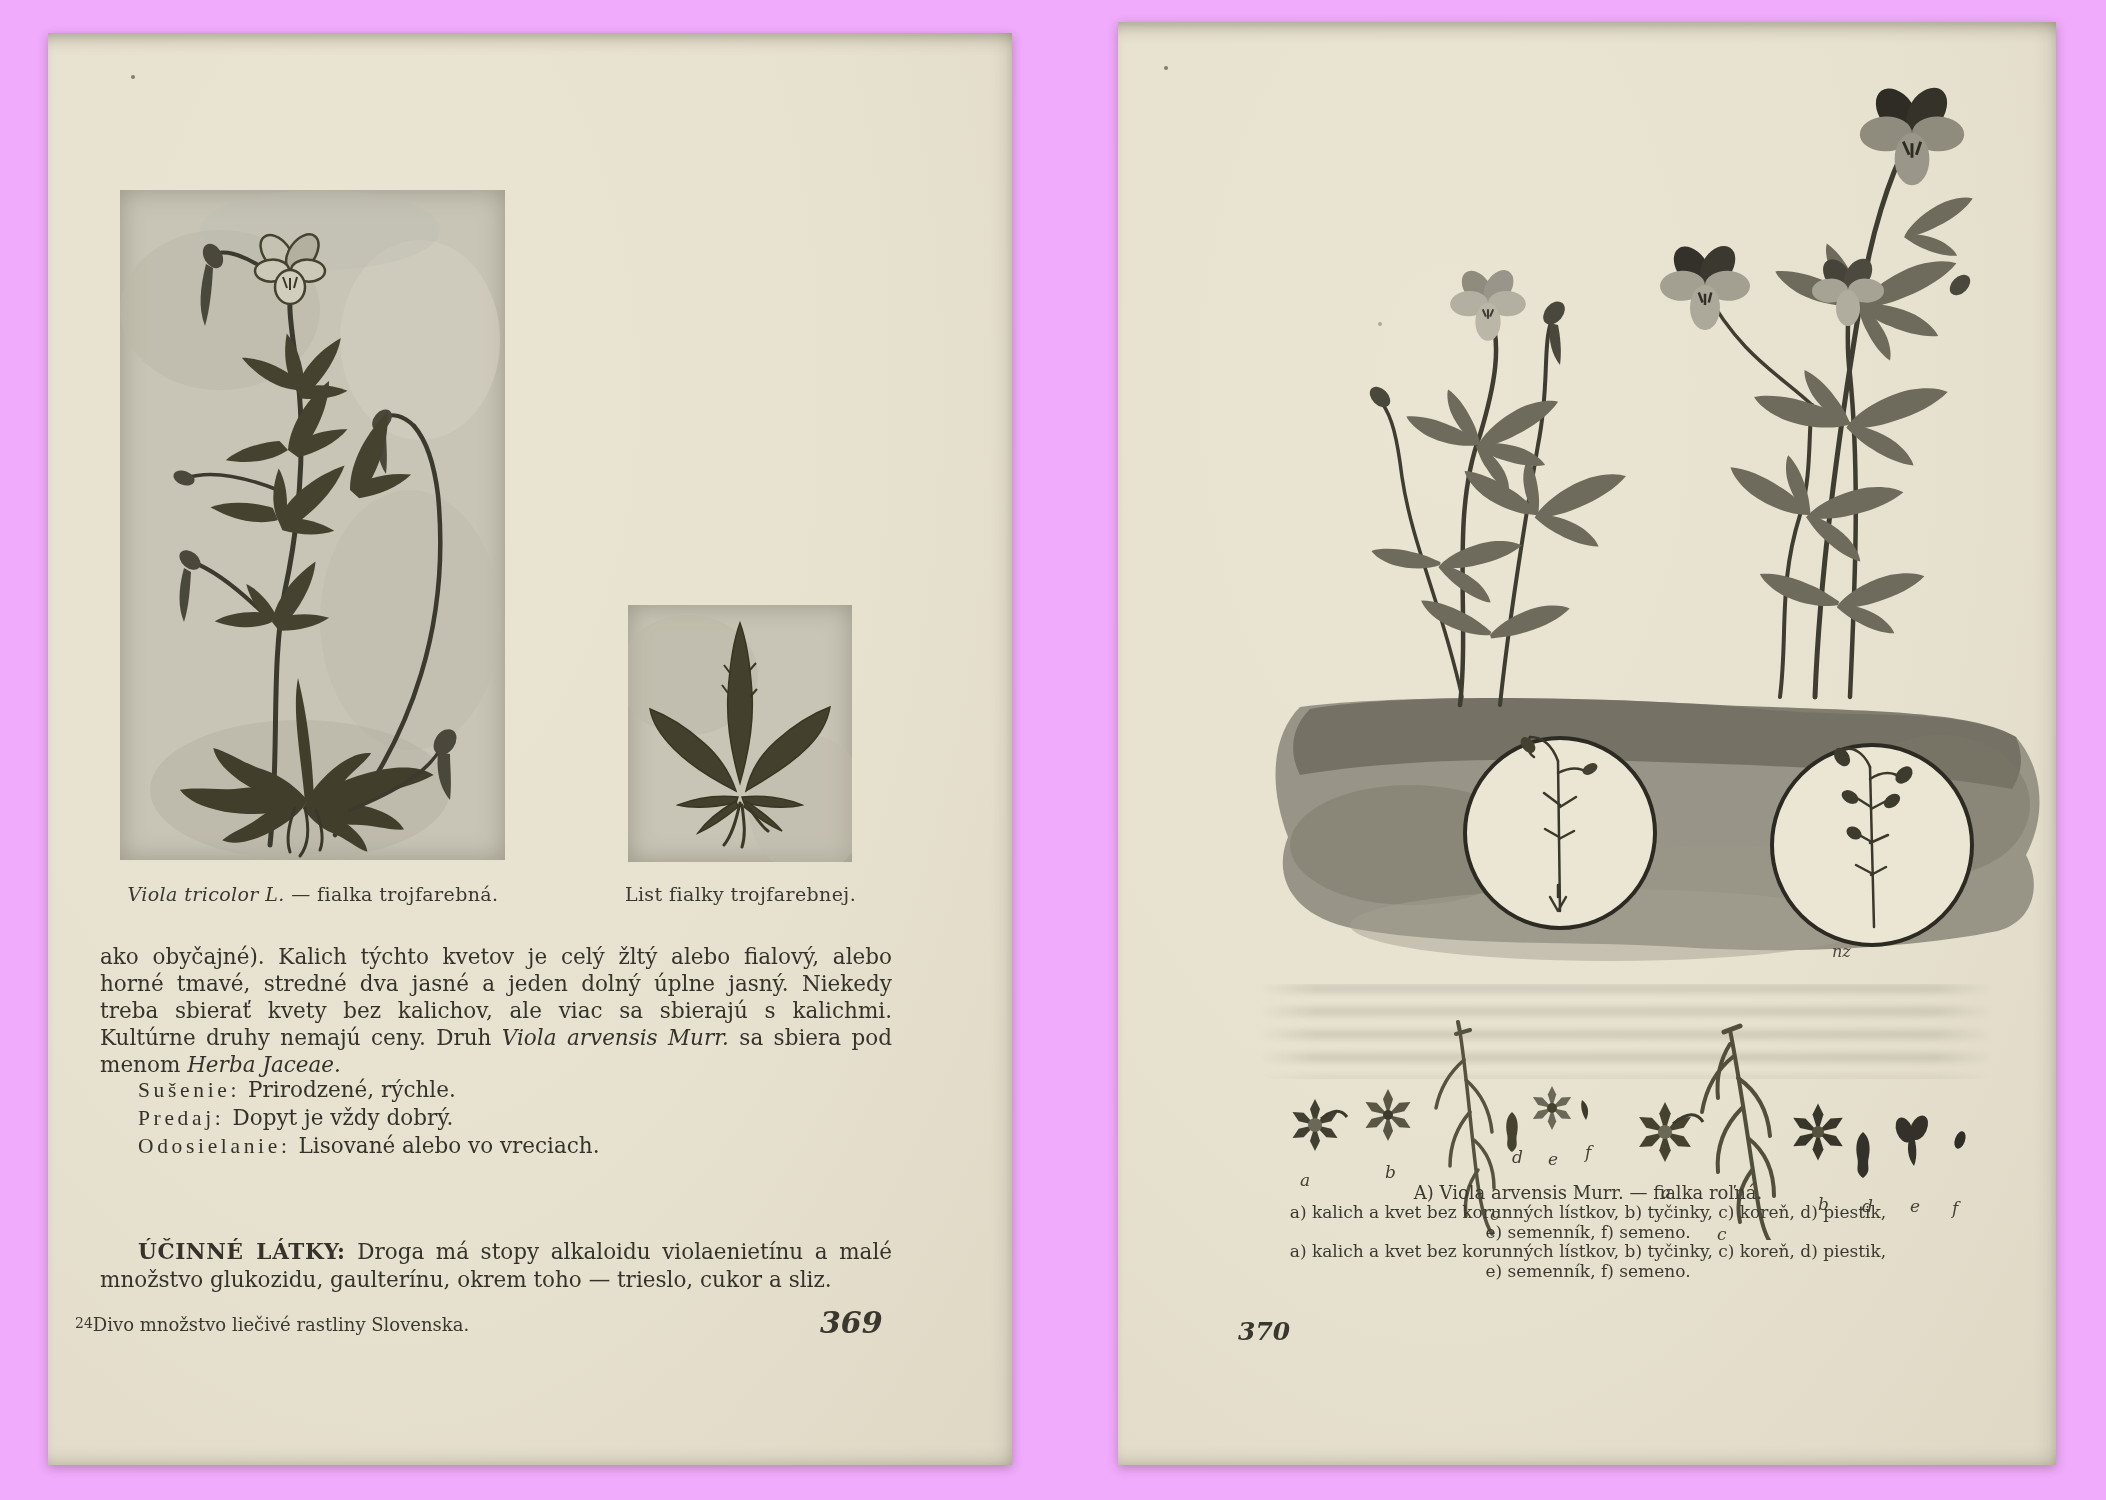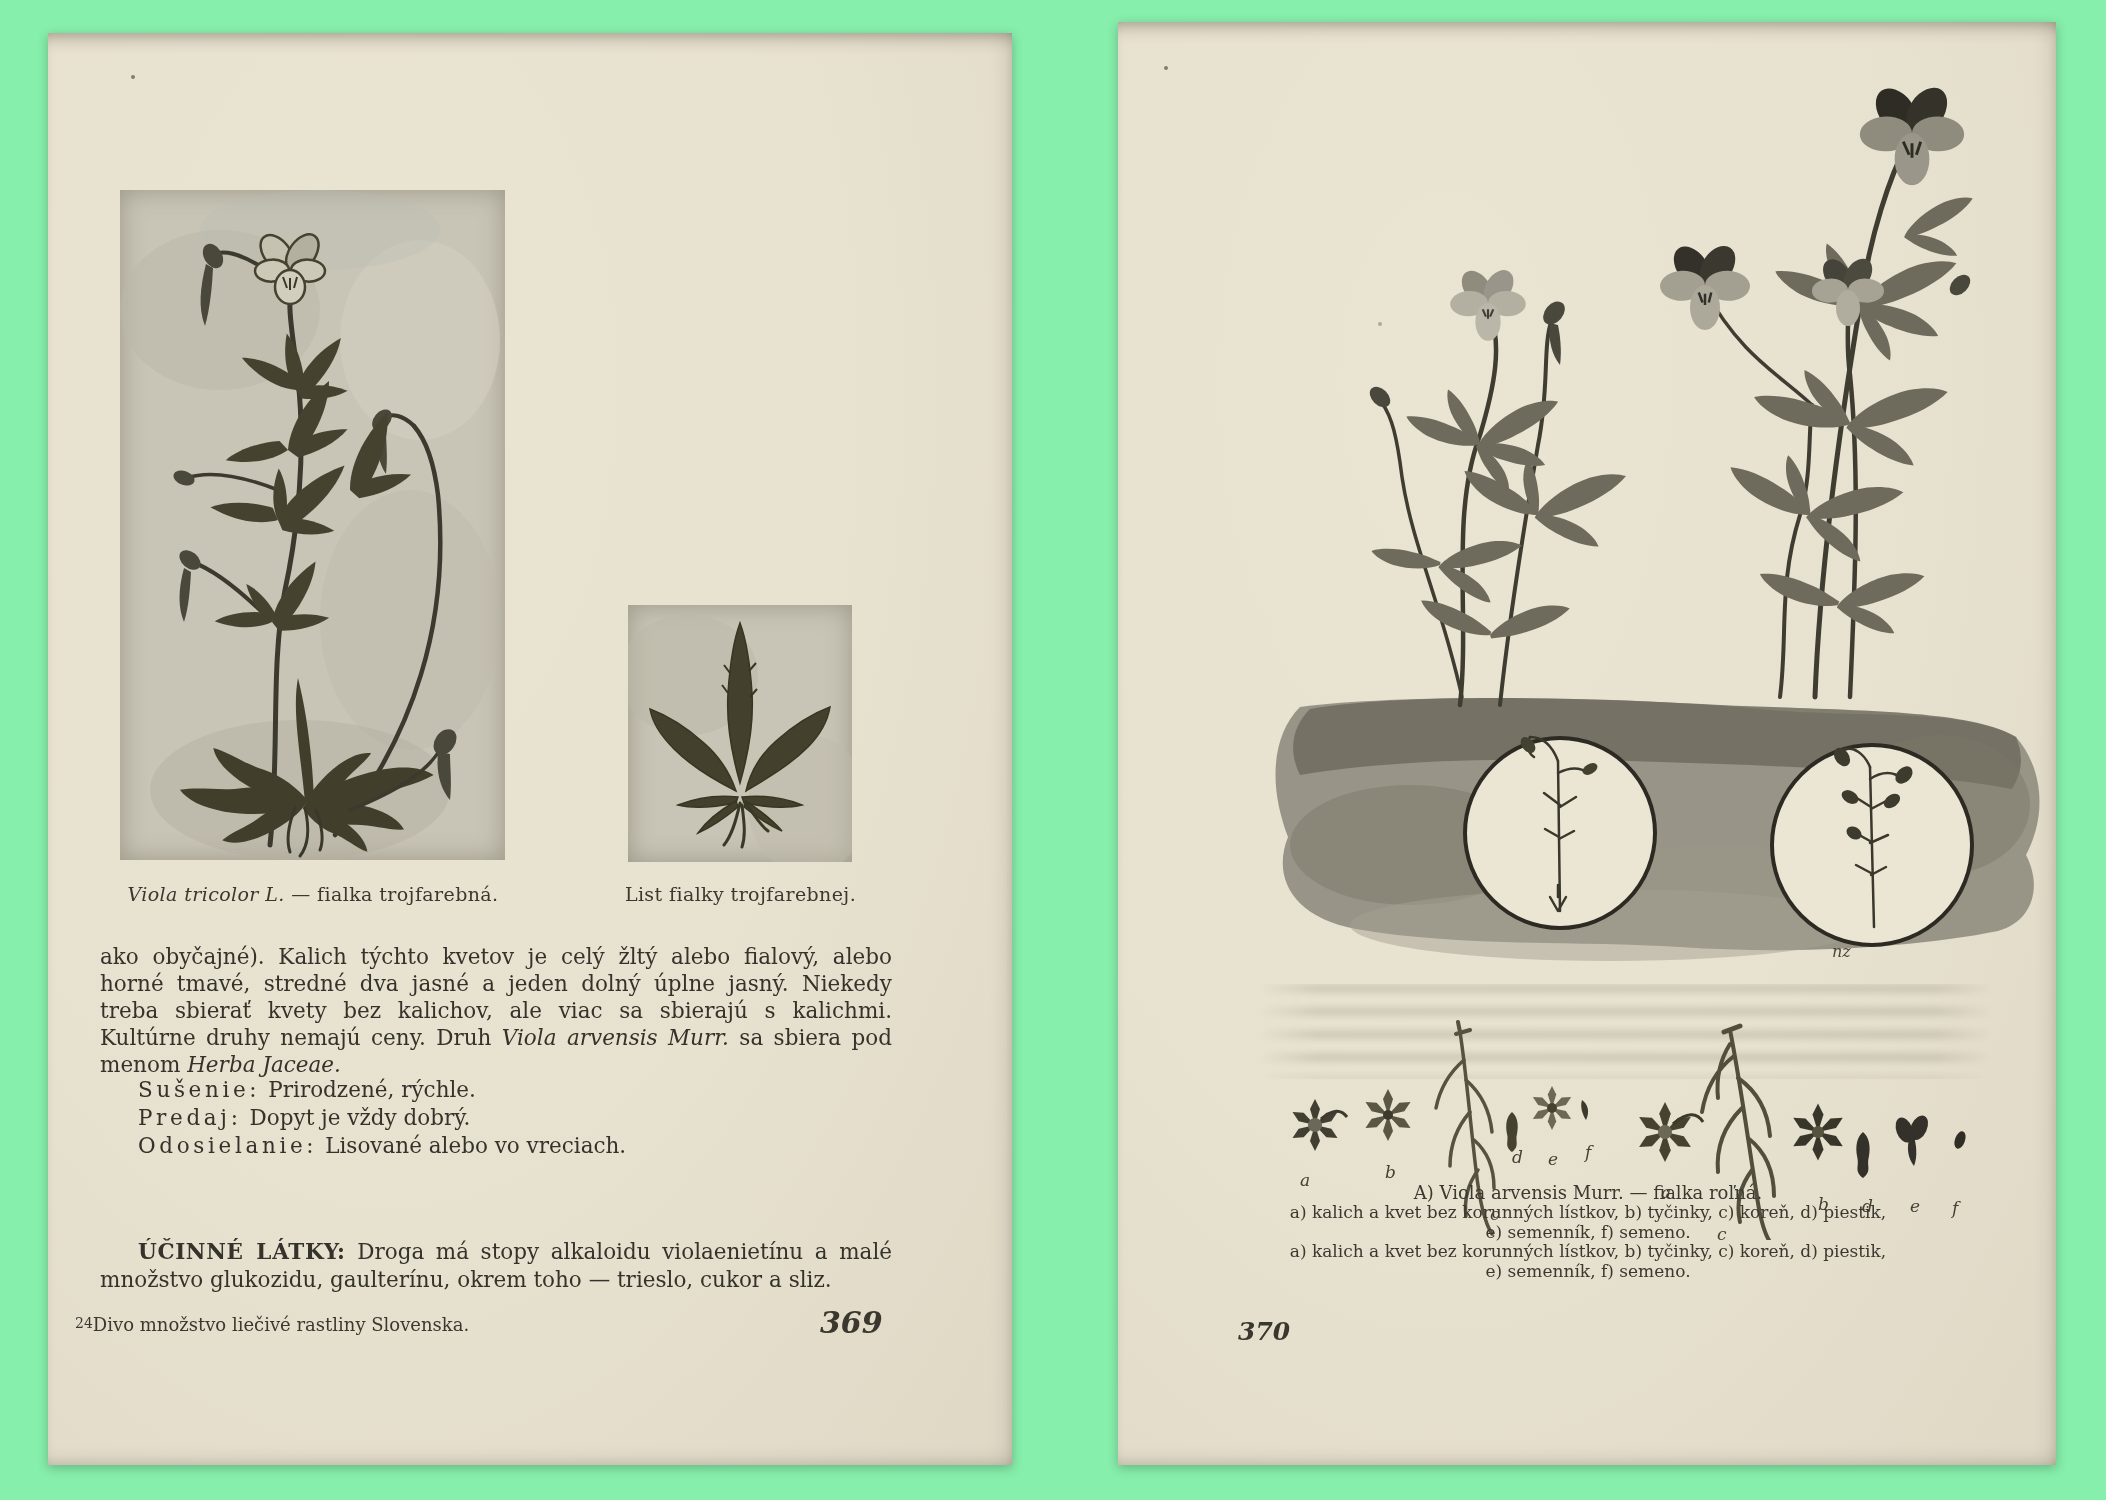--- a/index.html
+++ b/index.html
@@ -1,32 +1,32 @@
 <!DOCTYPE html>
 <html><head>
 <meta charset="utf-8">
 <style>
   html,body{margin:0;padding:0;background:#fdfdfb;}
-  .canvas{position:relative;width:2106px;height:1500px;background:#86efac;overflow:hidden;
+  .canvas{position:relative;width:2106px;height:1500px;background:#f0abfc;overflow:hidden;
           font-family:"DejaVu Serif", serif;color:#32302a;}
   .page{position:absolute;background:radial-gradient(ellipse at 35% 25%, #eae4d3 0%, #e7e1cf 55%, #ded8c5 100%);
         box-shadow:0 3px 10px rgba(40,35,20,.28), inset 0 16px 18px -14px rgba(60,55,40,.45),
                    inset -12px 0 26px -18px rgba(60,55,40,.40), inset 0 -14px 20px -16px rgba(60,55,40,.30);}
   .page-left{left:48px;top:33px;width:964px;height:1432px;}
   .page-right{left:1118px;top:22px;width:938px;height:1443px;}
   .abs{position:absolute;}
   .figbox{position:absolute;background:#c9c5b6;box-shadow:inset 0 0 26px rgba(70,66,50,.35);}
   .caption{position:absolute;text-align:center;font-size:19px;letter-spacing:.4px;color:#3a382f;}
   .caption .lat{font-style:italic;}
   .bodytext{position:absolute;left:52px;top:910px;width:792px;font-size:21.5px;line-height:27px;
             text-align:justify;color:#34322a;}
   .bodytext i{font-style:italic;}
   .speclist{position:absolute;left:52px;top:1044px;width:792px;font-size:21.5px;color:#34322a;}
   .specline{height:28px;padding-left:38px;}
-  .speclabel{letter-spacing:.17em;margin-right:8px;}
+  .speclabel{letter-spacing:.17em;margin-right:8px;font-family:Liberation Serif, serif;}
   .activepara{position:absolute;left:52px;top:1205px;width:792px;font-size:21.5px;line-height:28px;
               text-align:justify;text-indent:38px;color:#34322a;}
   .activepara b{font-weight:bold;letter-spacing:.03em;}
   .footer{position:absolute;left:27px;top:1281px;font-size:18px;color:#3a382f;}
   .footer .notenum{font-size:14px;vertical-align:3px;margin-right:0;}
   .pagenum{position:absolute;font-style:italic;font-weight:600;color:#3a382e;}
   .pagenum-369{left:772px;top:1272px;font-size:30px;}
   .pagenum-370{left:120px;top:1295px;font-size:25px;}
   .rcaption{position:absolute;left:60px;top:1160px;width:820px;text-align:center;color:#3a382f;}
   .rcaption .t{font-size:18px;line-height:21px;}

